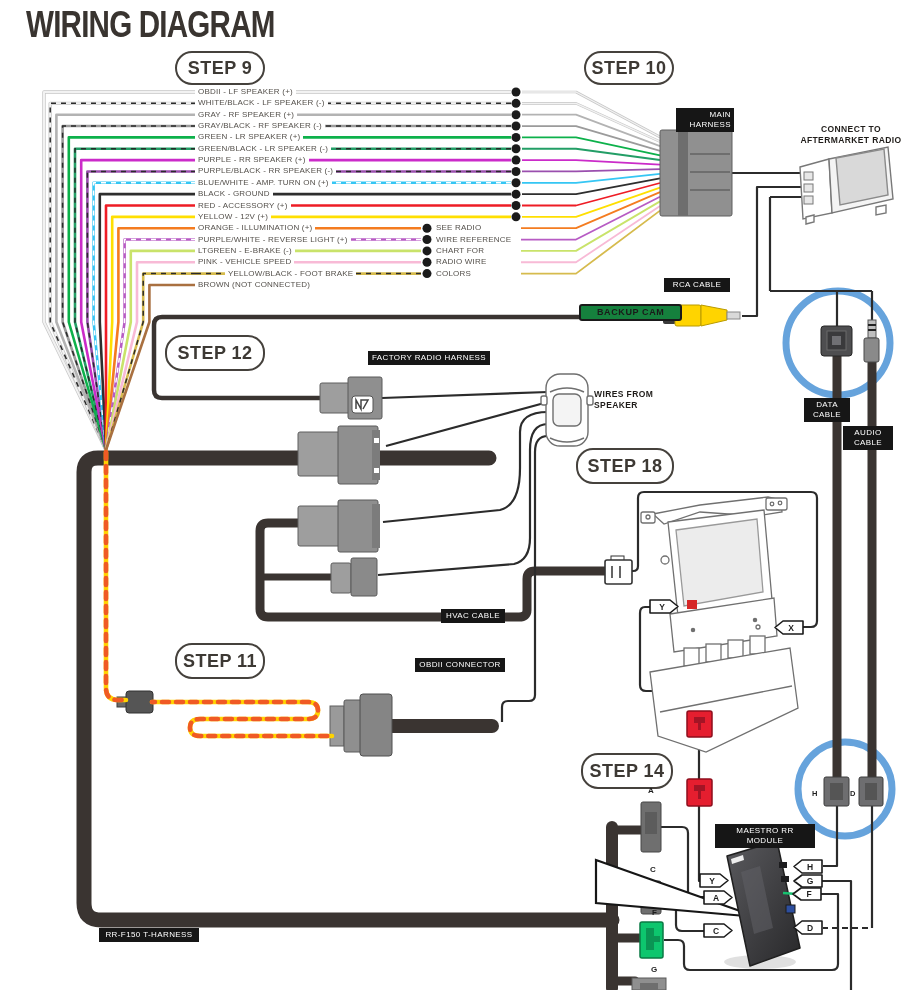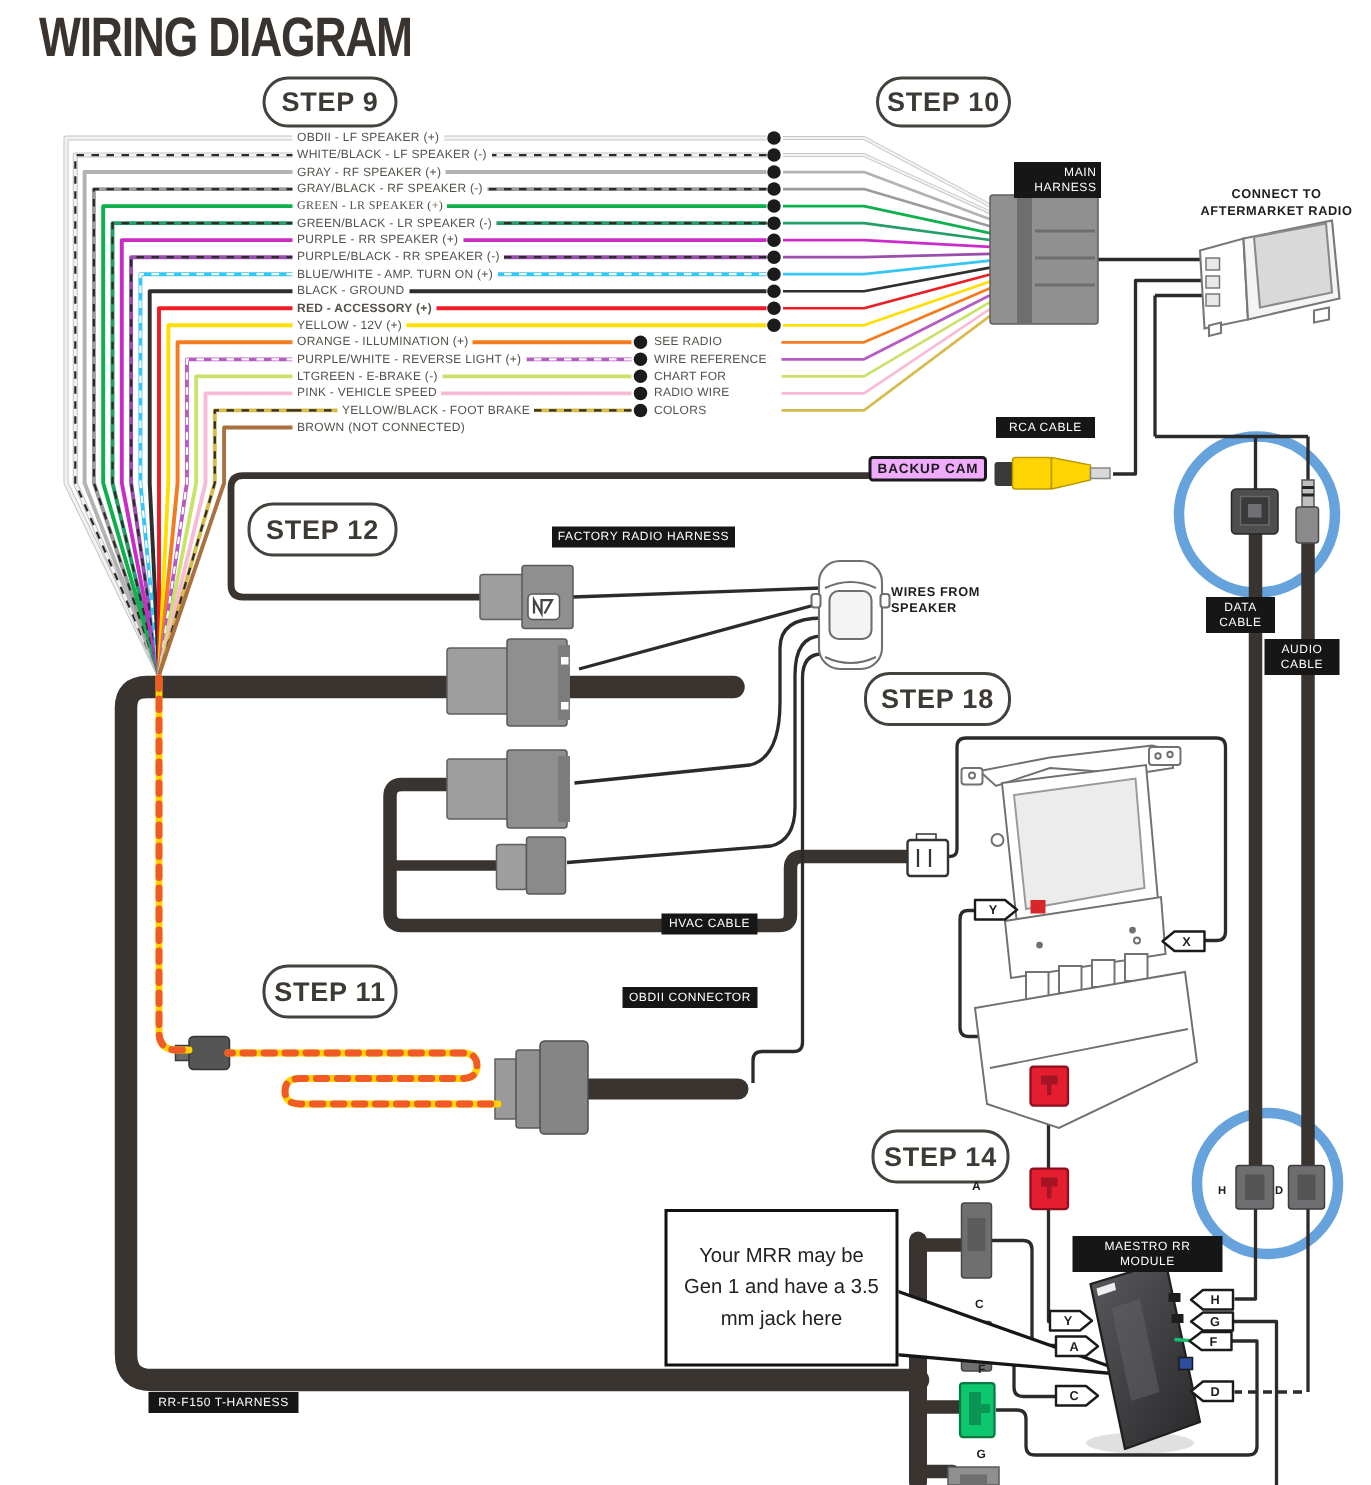--- a/index.html
+++ b/index.html
@@ -7,22 +7,22 @@
          font-family:"Liberation Sans",sans-serif;}
   #diagram{position:absolute;left:0;top:0;z-index:1;}
   .ov{position:absolute;z-index:2;}
   .title{left:26px;top:4px;font-size:37px;font-weight:800;color:#393430;letter-spacing:-1px;
          transform:scaleX(.80);transform-origin:left top;white-space:nowrap;}
   .pill{border:2.5px solid #45413c;border-radius:17px;background:#fff;color:#3d3934;
         font-weight:700;font-size:18px;letter-spacing:.5px;display:flex;align-items:center;
         justify-content:center;transform-origin:center;}
   .lblk{background:#161616;color:#fff;font-weight:400;font-size:8px;letter-spacing:.4px;
         line-height:10px;text-align:center;padding:2px 3px;text-transform:uppercase;}
-  .lwht{background:#f0abfc;border:2px solid #1a1a1a;border-radius:3px;color:#1a1a1a;font-weight:700;
-        font-size:9px;letter-spacing:.6px;line-height:11px;text-align:center;padding:1px 4px;}
+  .lwht{background:#15803d;border:2px solid #1a1a1a;border-radius:3px;color:#1a1a1a;font-weight:700;
+        font-size:9px;letter-spacing:.6px;line-height:11px;text-align:center;padding:1px 16px;}
   .btxt{color:#201d1a;font-weight:700;font-size:8.5px;letter-spacing:.4px;line-height:10.5px;}
   .wire-label{position:absolute;left:195px;z-index:2;background:#fff;color:#54504b;
         font-size:8px;line-height:11px;padding:0 3px;white-space:nowrap;letter-spacing:.2px;}
   .note-label{position:absolute;left:436px;z-index:2;color:#54504b;font-size:8px;line-height:11px;
         white-space:nowrap;letter-spacing:.2px;}
   .letter{position:absolute;z-index:2;color:#1d1d1d;font-weight:700;font-size:8px;}
   .callout{left:443px;top:806px;width:152px;height:101px;background:#fff;border:2.5px solid #111;
         display:flex;flex-direction:column;align-items:center;justify-content:center;
         font-size:13.5px;color:#222;line-height:1.55;text-align:center;}
 </style>
@@ -360,44 +360,39 @@
 
   <div class="ov btxt" style="left:788px;top:124px;width:126px;text-align:center">
     <span>CONNECT TO</span><br>
     <span>AFTERMARKET RADIO</span>
   </div>
   <div class="ov btxt" style="left:594px;top:389px;width:80px">
     <span>WIRES FROM</span><br>
     <span>SPEAKER</span>
   </div>
 
-  <div class="ov callout">
-    <div>Your MRR may be</div>
-    <div>Gen 1 and have a 3.5</div>
-    <div>mm jack here</div>
-  </div>
 
   <span class="letter" style="left:648px;top:786px">A</span>
   <span class="letter" style="left:650px;top:865px">C</span>
   <span class="letter" style="left:652px;top:908px">F</span>
   <span class="letter" style="left:651px;top:965px">G</span>
   <span class="letter" style="left:812px;top:789px;font-size:7.5px">H</span>
   <span class="letter" style="left:850px;top:789px;font-size:7.5px">D</span>
 
 <span class="wire-label" style="top: 86px;">OBDII - LF SPEAKER (+)</span>
     <span class="wire-label" style="top: 97.35px;">WHITE/BLACK - LF SPEAKER (-)</span>
     <span class="wire-label" style="top: 108.7px;">GRAY - RF SPEAKER (+)</span>
     <span class="wire-label" style="top: 120.05px;">GRAY/BLACK - RF SPEAKER (-)</span>
-    <span class="wire-label" style="top: 131.4px; font-family: Liberation Serif, serif;">GREEN - LR SPEAKER (+)</span>
+    <span class="wire-label" style="top: 131.4px;">GREEN - LR SPEAKER (+)</span>
     <span class="wire-label" style="top: 142.75px;">GREEN/BLACK - LR SPEAKER (-)</span>
     <span class="wire-label" style="top: 154.1px;">PURPLE - RR SPEAKER (+)</span>
     <span class="wire-label" style="top: 165.45px;">PURPLE/BLACK - RR SPEAKER (-)</span>
     <span class="wire-label" style="top: 176.8px;">BLUE/WHITE - AMP. TURN ON (+)</span>
     <span class="wire-label" style="top: 188.15px;">BLACK - GROUND</span>
-    <span class="wire-label" style="top: 199.5px; font-weight: bold;">RED - ACCESSORY (+)</span>
+    <span class="wire-label" style="top: 199.5px;">RED - ACCESSORY (+)</span>
     <span class="wire-label" style="top: 210.85px;">YELLOW - 12V (+)</span>
     <span class="wire-label" style="top: 222.2px;">ORANGE - ILLUMINATION (+)</span>
     <span class="wire-label" style="top: 233.55px;">PURPLE/WHITE - REVERSE LIGHT (+)</span>
     <span class="wire-label" style="top: 244.9px;">LTGREEN - E-BRAKE (-)</span>
     <span class="wire-label" style="top: 256.25px;">PINK - VEHICLE SPEED</span>
     <span class="wire-label" style="top: 267.6px; margin-left: 30px;">YELLOW/BLACK - FOOT BRAKE</span>
     <span class="wire-label" style="top: 278.95px;">BROWN (NOT CONNECTED)</span>
     <span class="note-label" style="top: 222.2px;">SEE RADIO</span>
     <span class="note-label" style="top: 233.55px;">WIRE REFERENCE</span>
     <span class="note-label" style="top: 244.9px;">CHART FOR</span>

